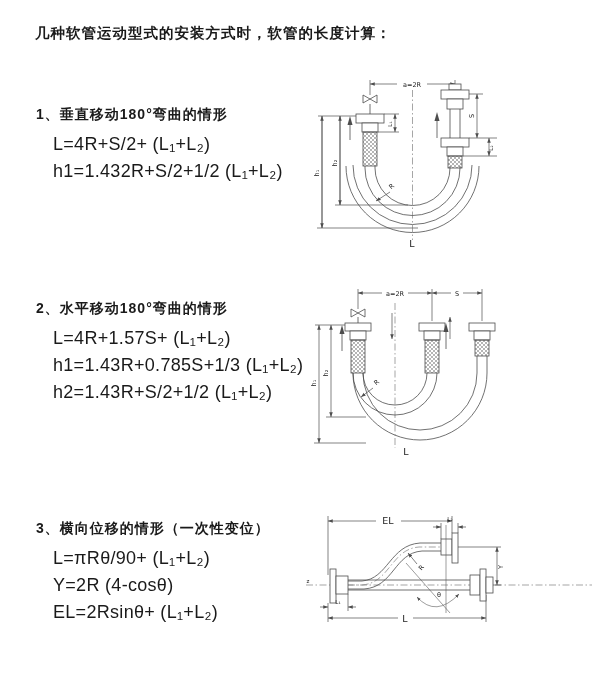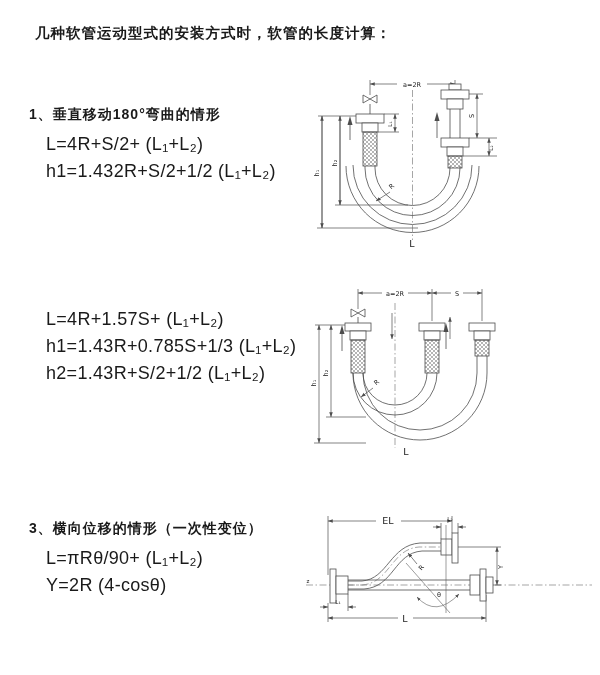--- a/index.html
+++ b/index.html
@@ -5,21 +5,21 @@
   html,body{margin:0;padding:0;background:#e8e8e8;}
   .page{
     position:relative;width:600px;height:675px;background:#ffffff;
     font-family:"Liberation Sans","DejaVu Sans",sans-serif;color:#1a1a1a;
     overflow:hidden;
   }
   .title{
     position:absolute;left:35px;top:24px;margin:0;
     font-size:14.5px;font-weight:bold;letter-spacing:1px;
   }
-  .sec{position:absolute;left:29px;}
+  .sec{position:absolute;left:36px;}
   .sec-heading{font-size:14px;font-weight:bold;letter-spacing:1px;height:19px;}
   .formula{
     margin-left:17px;margin-top:9px;font-size:18px;height:18px;
     letter-spacing:0.3px;white-space:pre;
   }
   #sec1{top:106px;}
   #sec2{top:300px;}
   #sec3{top:520px;}
   .diagram{position:absolute;}
   #diag1{left:313px;top:68px;}
@@ -44,29 +44,31 @@
 
   <h1 class="title">几种软管运动型式的安装方式时，软管的长度计算：</h1>
 
   <div class="sec" id="sec1">
     <div class="sec-heading">1、垂直移动180°弯曲的情形</div>
     <div class="formula">L=4R+S/2+ (L₁+L₂)</div>
     <div class="formula">h1=1.432R+S/2+1/2 (L₁+L₂)</div>
   </div>
 
   <div class="sec" id="sec2">
+    <div class="sec-heading">2、水平移动180°弯曲的情形</div>
     <div class="formula">L=4R+1.57S+ (L₁+L₂)</div>
     <div class="formula">h1=1.43R+0.785S+1/3 (L₁+L₂)</div>
     <div class="formula">h2=1.43R+S/2+1/2 (L₁+L₂)</div>
   </div>
 
   <div class="sec" id="sec3">
     <div class="sec-heading">3、横向位移的情形（一次性变位）</div>
     <div class="formula">L=πRθ/90+ (L₁+L₂)</div>
     <div class="formula">Y=2R (4-cosθ)</div>
+    <div class="formula">EL=2Rsinθ+ (L₁+L₂)</div>
   </div>
 
   <svg class="diagram" id="diag1" width="265" height="195" viewBox="0 0 265 195">
     <defs>
       <pattern id="hatch" width="4" height="4" patternUnits="userSpaceOnUse">
         <path d="M0,0 L4,4 M4,0 L0,4" stroke="#777" stroke-width="0.55"></path>
       </pattern>
       <marker id="arr" viewBox="0 0 10 10" refX="9" refY="5" markerWidth="7.5" markerHeight="7.5" orient="auto-start-reverse">
         <path d="M0,1.6 L9,5 L0,8.4 z" fill="#4d4d4d"></path>
       </marker>

